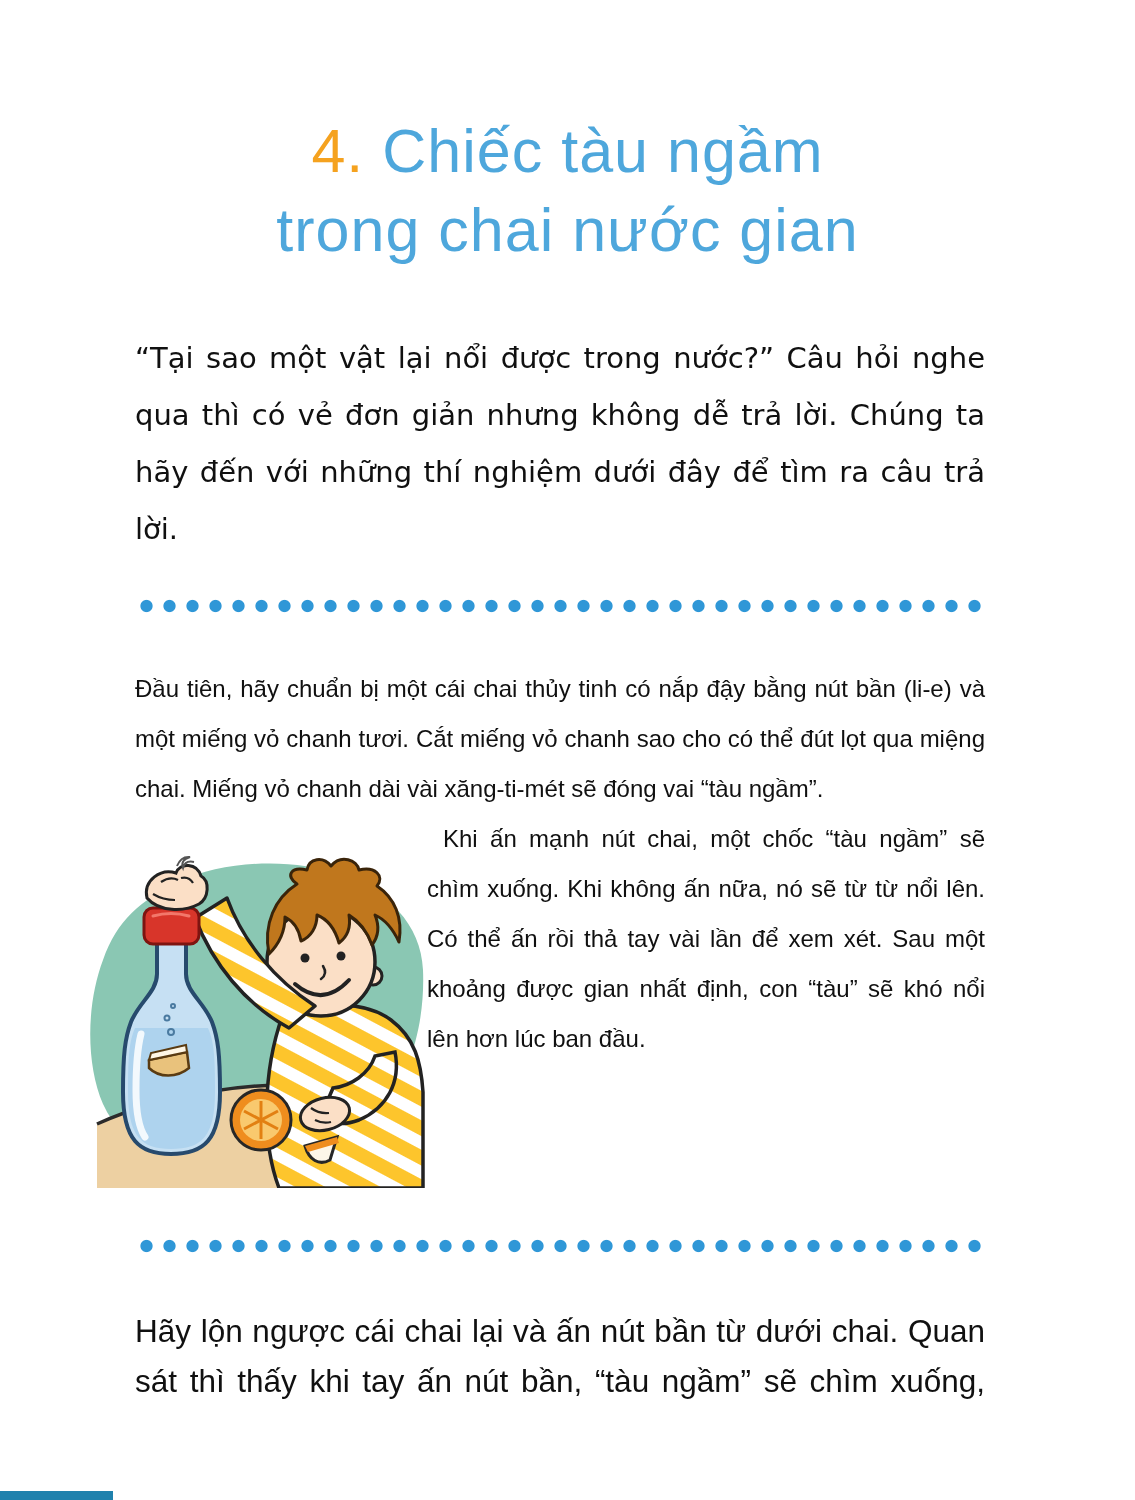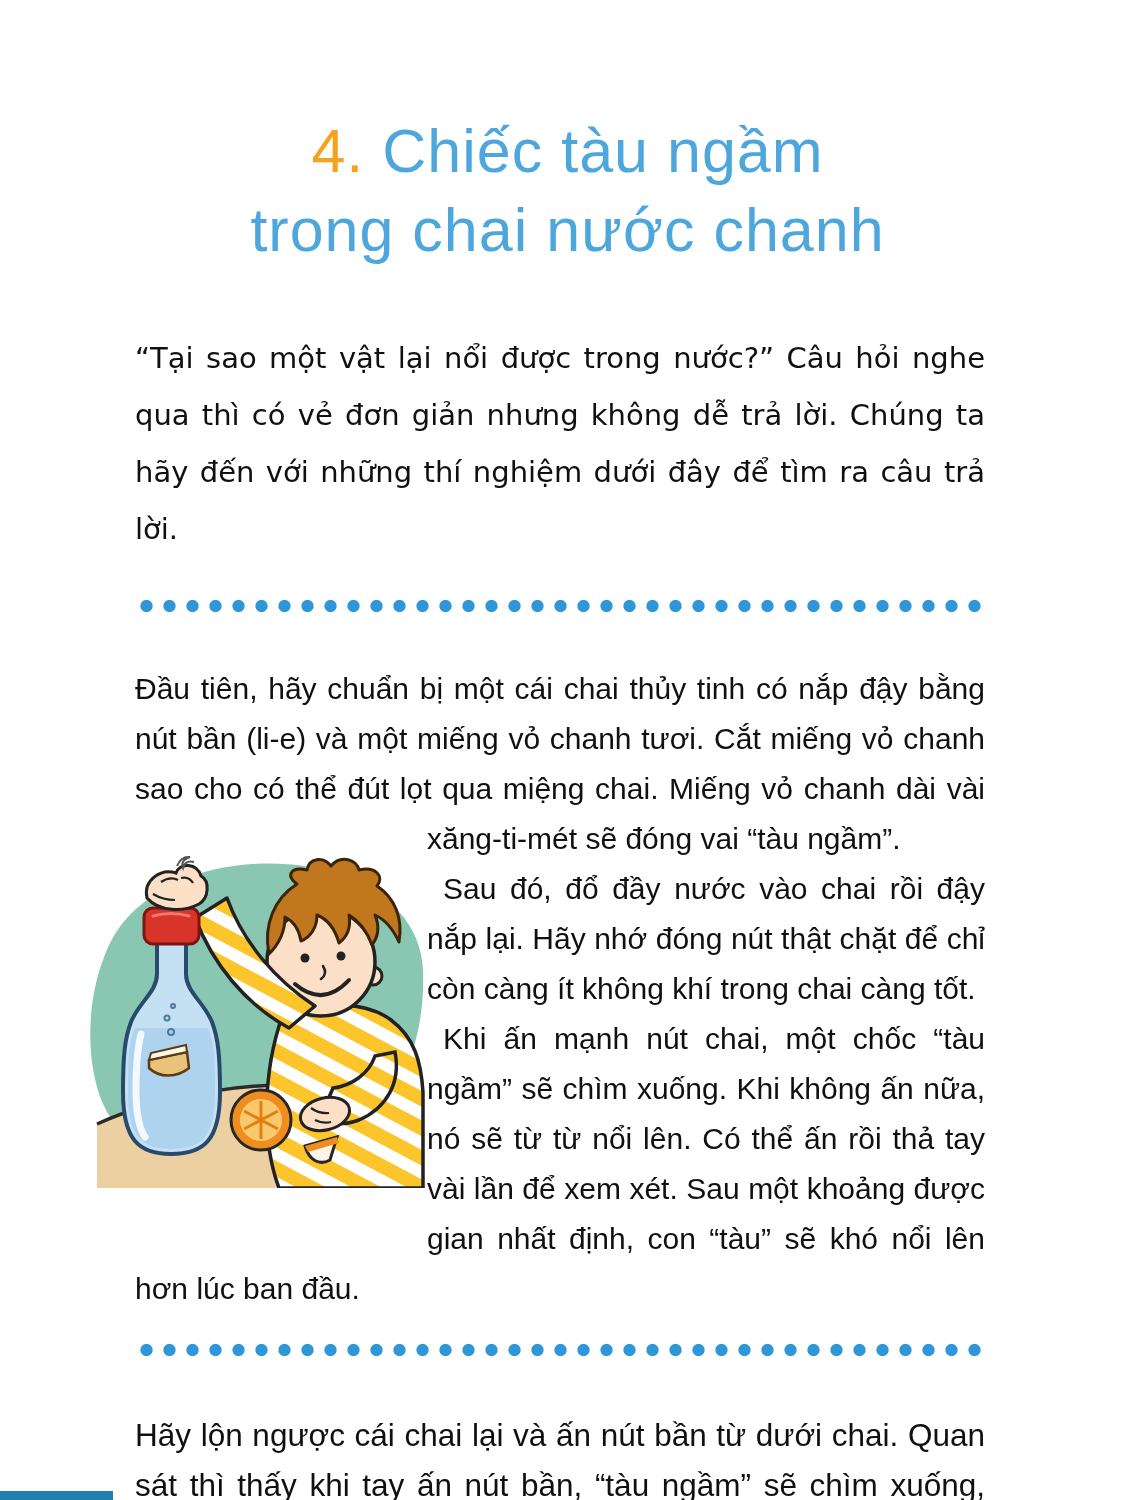--- a/index.html
+++ b/index.html
@@ -42,21 +42,21 @@
   .dotted-divider{
     margin-top:40px;
     height:16px;
     background-image:radial-gradient(circle, var(--dot-blue) 5.6px, rgba(255,255,255,0) 6.6px);
     background-size:23px 16px;
     background-repeat:repeat-x;
     background-position:0 50%;
   }
   .body-text{
     margin-top:50px;
-    font-size:30px;
+    font-size:24px;
     line-height:50px;
     text-align:justify;
   }
   .body-text p{margin:0;}
   .body-text p.indent{text-indent:16px;}
   .figure{
     float:left;
     width:292px;
     height:574px;
     shape-outside:polygon(0 156px, 100% 156px, 100% 574px, 0 574px);
@@ -81,21 +81,21 @@
     background:var(--footer-bar);
   }
 </style>
 </head>
 <body>
 
 <div class="page">
 
   <h1 class="title">
     <span class="line"><span class="num">4.</span><span>Chiếc tàu ngầm</span></span>
-    <span class="line">trong chai nước chanh</span>
+    <span class="line">trong chai nước gian</span>
   </h1>
 
   <div class="content">
 
     <p class="intro">“Tại sao một vật lại nổi được trong nước?” Câu hỏi nghe qua thì có vẻ đơn giản nhưng không dễ trả lời. Chúng ta hãy đến với những thí nghiệm dưới đây để tìm ra câu trả lời.</p>
 
     <div class="dotted-divider"></div>
 
     <div class="body-text">
       <div class="figure">
@@ -172,21 +172,20 @@
 
           <g>
             <path d="M64 46 C60 28 78 16 93 21 C97 10 114 11 118 24 C127 29 126 46 116 52 C101 60 76 60 64 46 Z" fill="#fbdfc6" stroke="#222222" stroke-width="3"></path>
             <path d="M78 30 q 9 -6 17 -2 M98 26 q 8 -2 12 5 M70 42 q 10 6 22 6" fill="none" stroke="#222222" stroke-width="2.2"></path>
           </g>
 
           <path d="M94 14 q 4 -10 13 -9 q -10 3 -7 11 q 2 -8 11 -6" fill="none" stroke="#555555" stroke-width="2"></path>
         </svg>
       </div>
       <p>Đầu tiên, hãy chuẩn bị một cái chai thủy tinh có nắp đậy bằng nút bần (li-e) và một miếng vỏ chanh tươi. Cắt miếng vỏ chanh sao cho có thể đút lọt qua miệng chai. Miếng vỏ chanh dài vài xăng-ti-mét sẽ đóng vai “tàu ngầm”.</p>
-      <p class="indent">Sau đó, đổ đầy nước vào chai rồi đậy nắp lại. Hãy nhớ đóng nút thật chặt để chỉ còn càng ít không khí trong chai càng tốt.</p>
       <p class="indent">Khi ấn mạnh nút chai, một chốc “tàu ngầm” sẽ chìm xuống. Khi không ấn nữa, nó sẽ từ từ nổi lên. Có thể ấn rồi thả tay vài lần để xem xét. Sau một khoảng được gian nhất định, con “tàu” sẽ khó nổi lên hơn lúc ban đầu.</p>
     </div>
 
     <div class="dotted-divider" style="margin-top:28px;clear:left;"></div>
 
     <p class="outro">Hãy lộn ngược cái chai lại và ấn nút bần từ dưới chai. Quan sát thì thấy khi tay ấn nút bần, “tàu ngầm” sẽ chìm xuống,</p>
 
   </div>
 
   <div class="footer-bar"></div>

